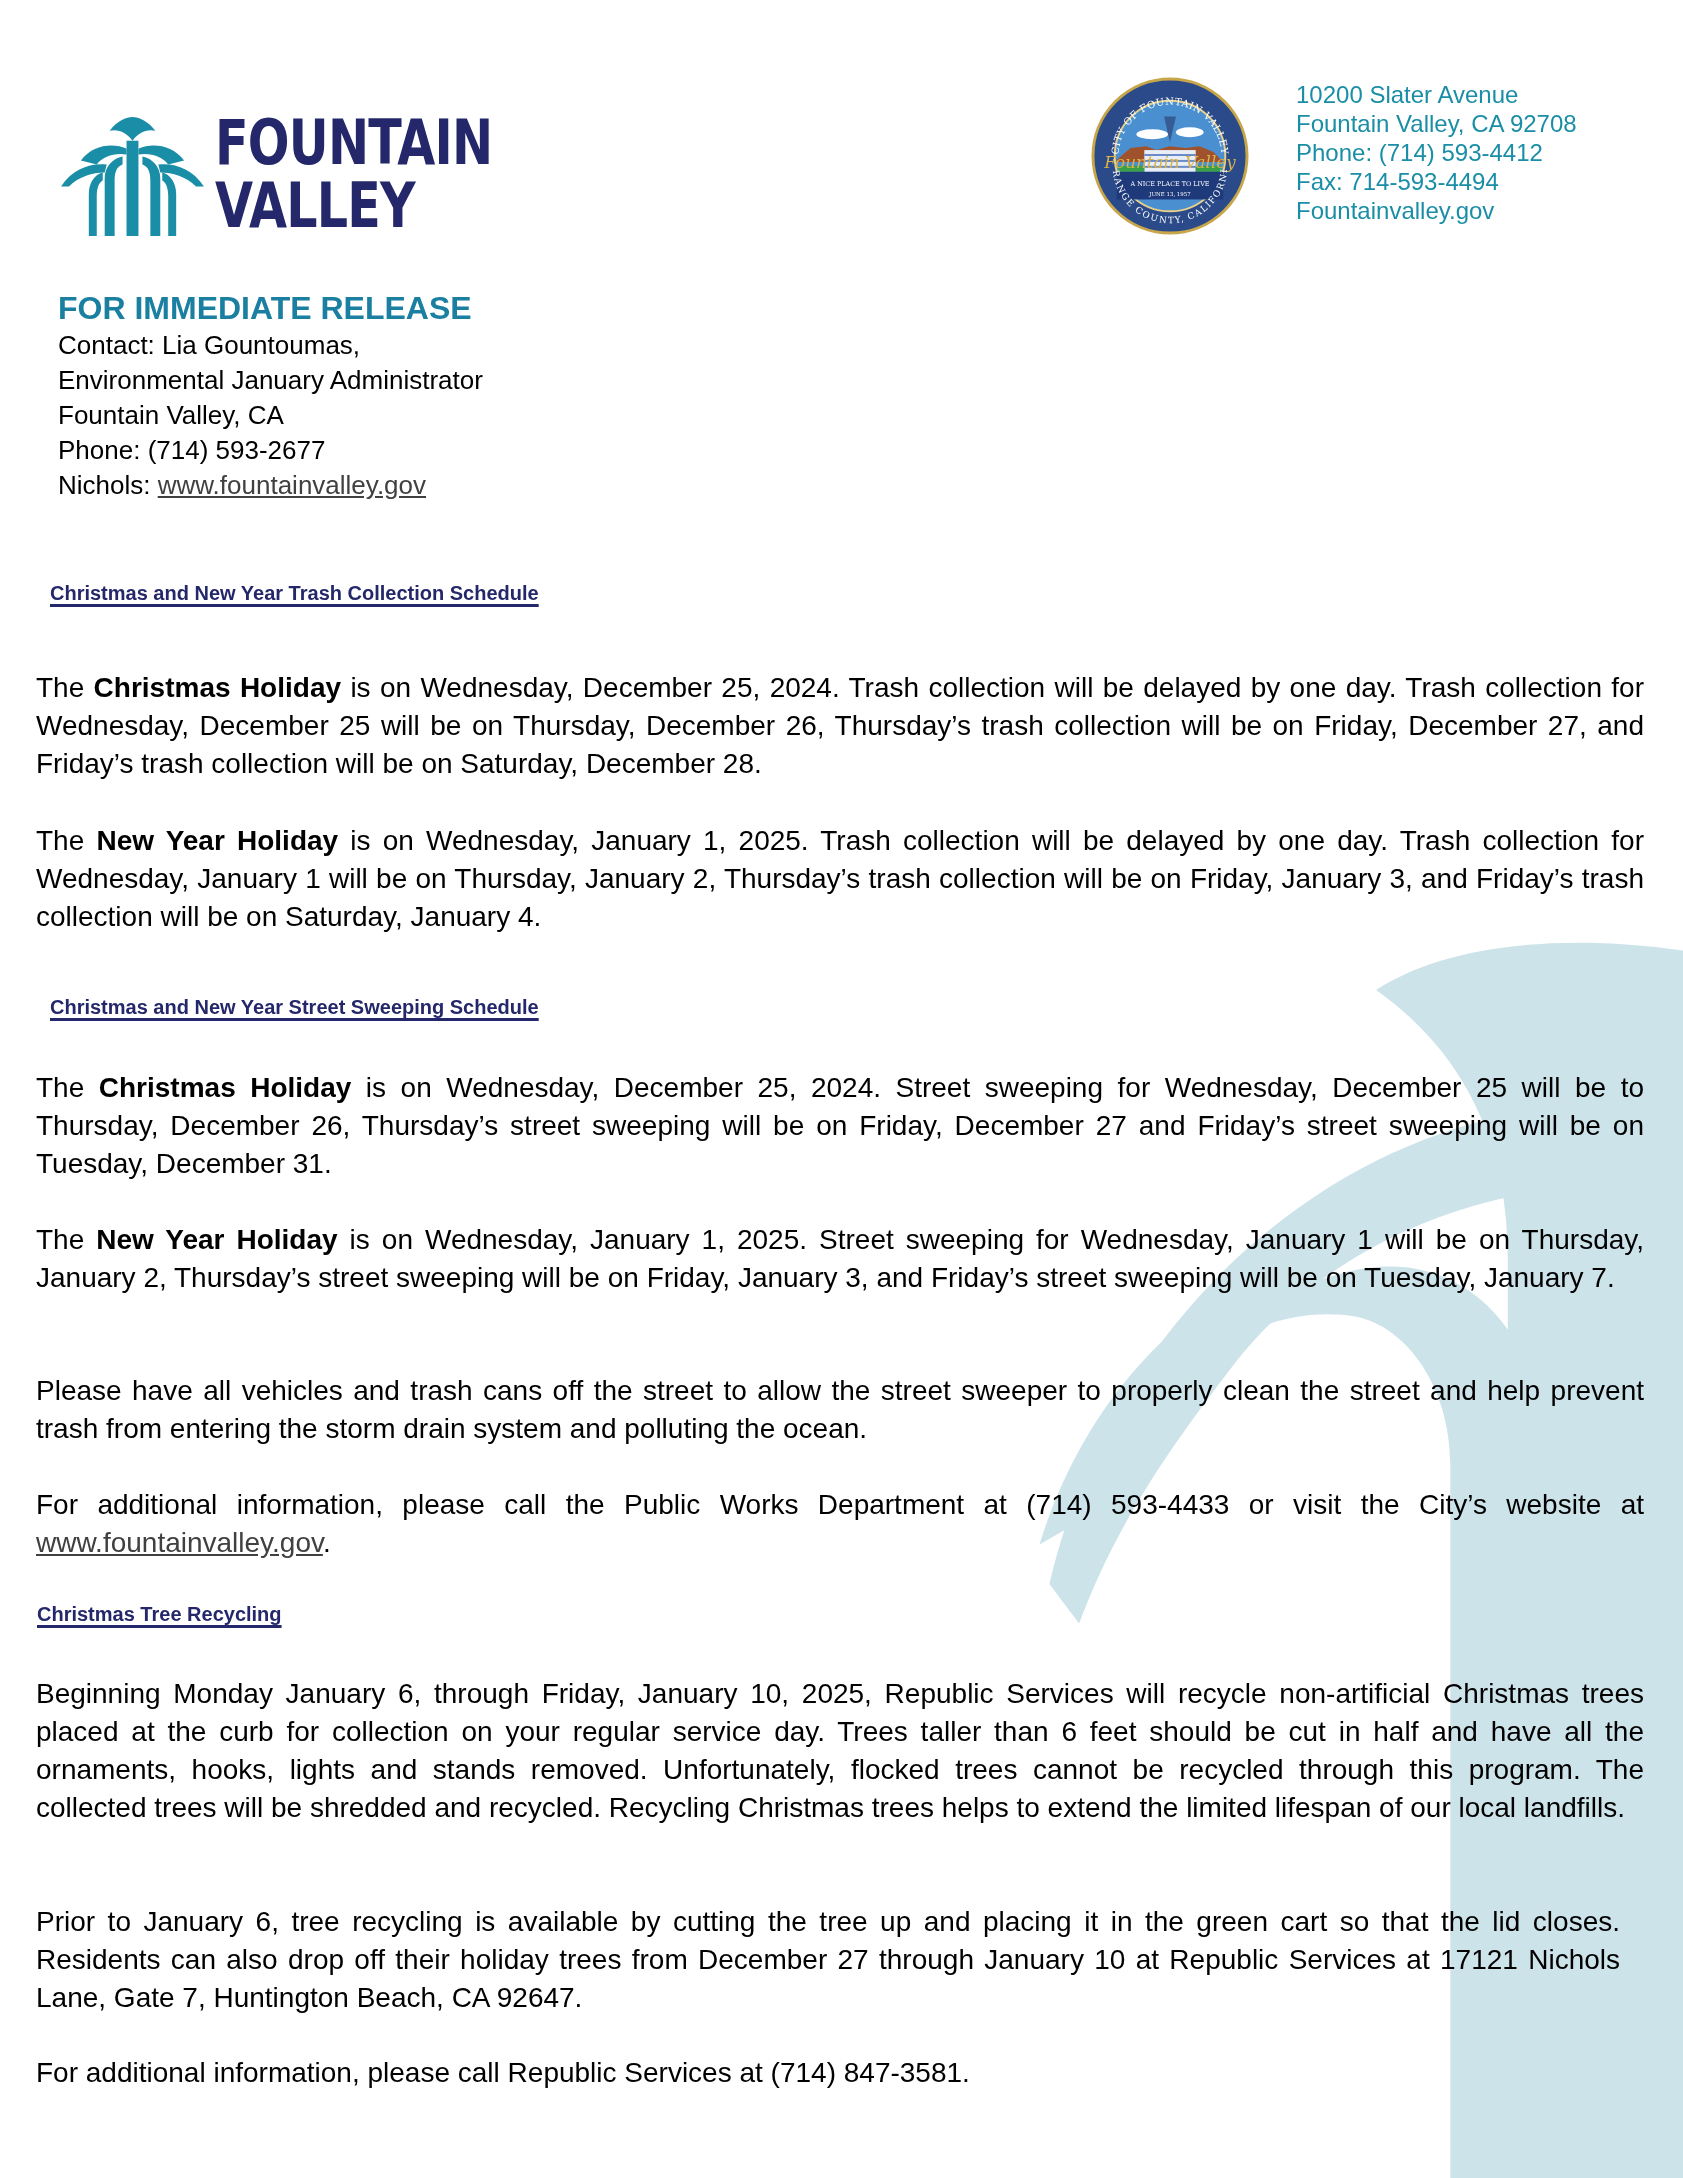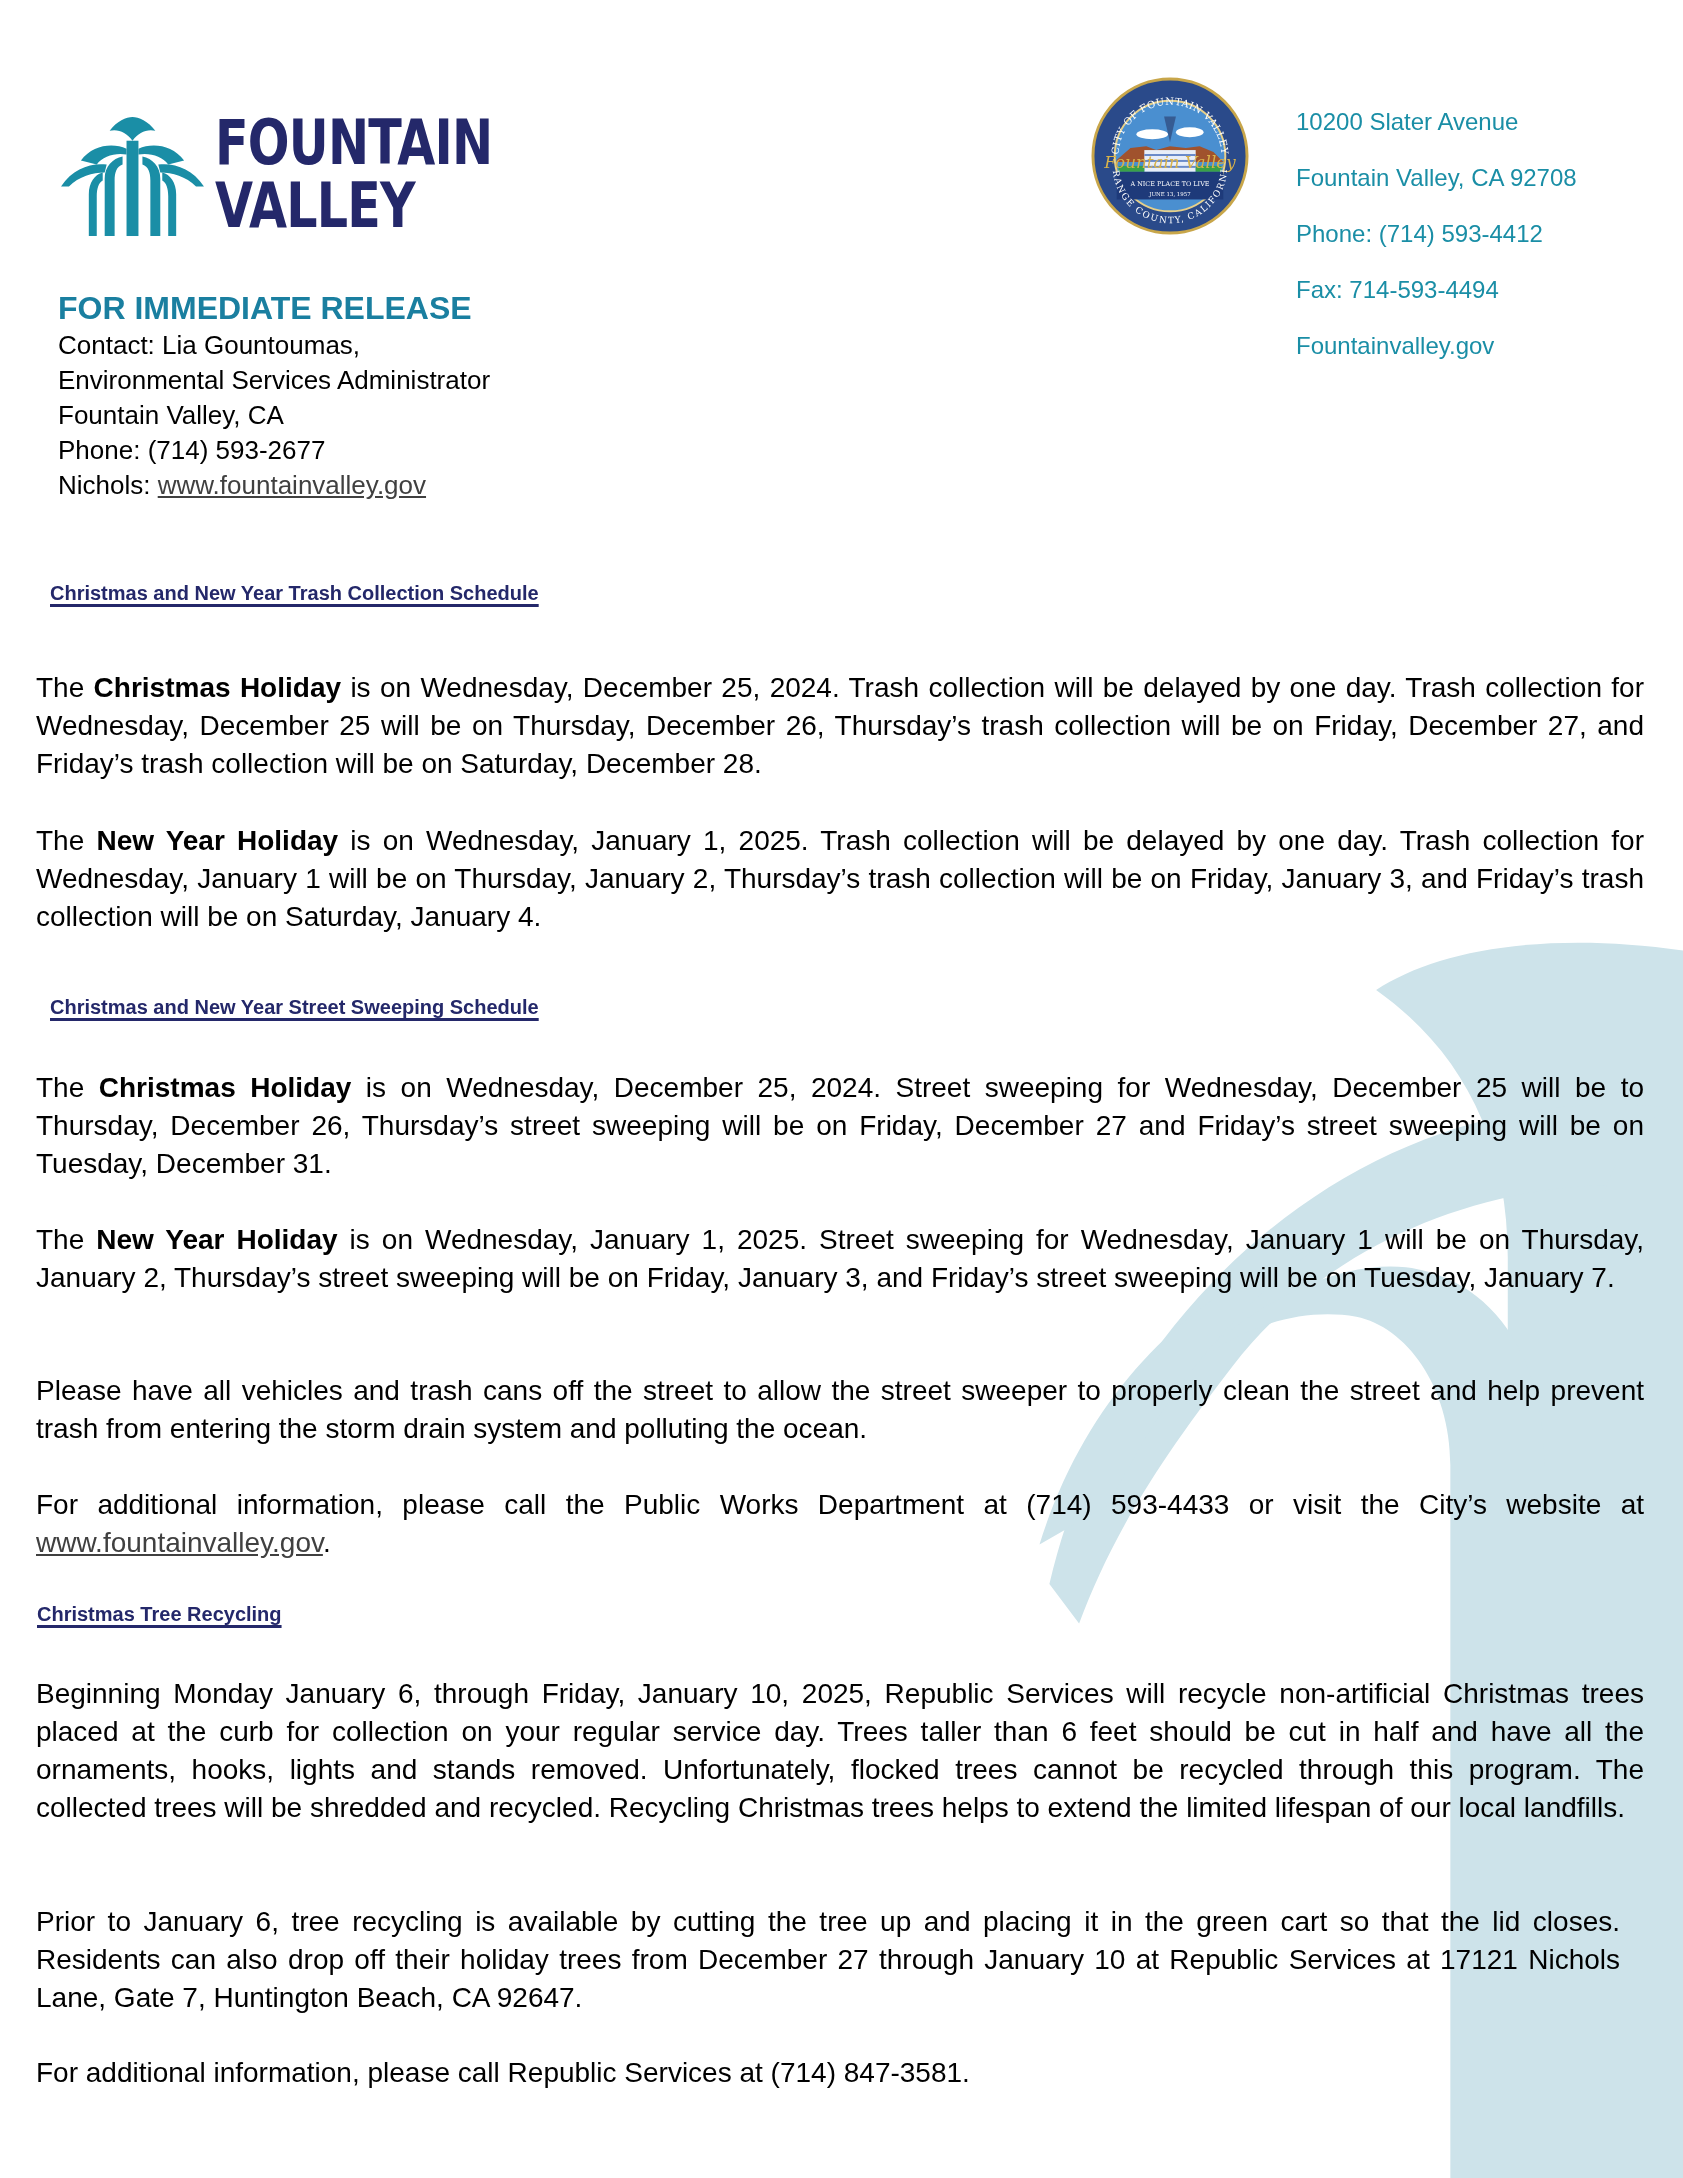--- a/index.html
+++ b/index.html
@@ -20,21 +20,21 @@
     font-family: "DejaVu Sans", sans-serif; font-weight: bold;
     color: #24286a; font-size: 63px; line-height: 63px; letter-spacing: -1px;
     transform: scaleX(0.78); transform-origin: left top;
   }
 
   
   .seal { left: 1091px; top: 77px; width: 158px; height: 158px; }
 
   
   .address { left: 1296px; top: 80px; color: #1a8ea6; font-size: 24px; line-height: 29px; }
-  .address div { white-space: nowrap; margin-top: 27px; }
+  .address div { white-space: nowrap; }
 
   
   .release { left: 58px; top: 288px; }
   .release-title { color: #1a7fa0; font-weight: bold; font-size: 32px; line-height: 40px; }
   .contact { font-size: 26px; line-height: 35px; }
   .contact div { white-space: nowrap; }
   a.link { color: #404040; text-decoration: underline; }
 
   
   .heading {
@@ -132,21 +132,21 @@
   <div>Fountain Valley, CA 92708</div>
   <div>Phone: (714) 593-4412</div>
   <div>Fax: 714-593-4494</div>
   <div>Fountainvalley.gov</div>
 </div>
 
 <div class="layer release">
   <div class="release-title">FOR IMMEDIATE RELEASE</div>
   <div class="contact">
     <div>Contact: Lia Gountoumas,</div>
-    <div>Environmental Services Administrator</div>
+    <div>Environmental January Administrator</div>
     <div>Fountain Valley, CA</div>
     <div>Phone: (714) 593-2677</div>
     <div><span>Nichols: </span><a class="link">www.fountainvalley.gov</a></div>
   </div>
 </div>
 
 <div class="layer heading" style="left:50px; top:575px;">Christmas and New Year Trash Collection Schedule</div>
 
 <div class="layer para" style="top:669px;"><span>The </span><b>Christmas Holiday</b><span> is on Wednesday, December 25, 2024. Trash collection will be delayed by one day. Trash collection for Wednesday, December 25 will be on Thursday, December 26, Thursday’s trash collection will be on Friday, December 27, and Friday’s trash collection will be on Saturday, December 28.</span></div>
 

